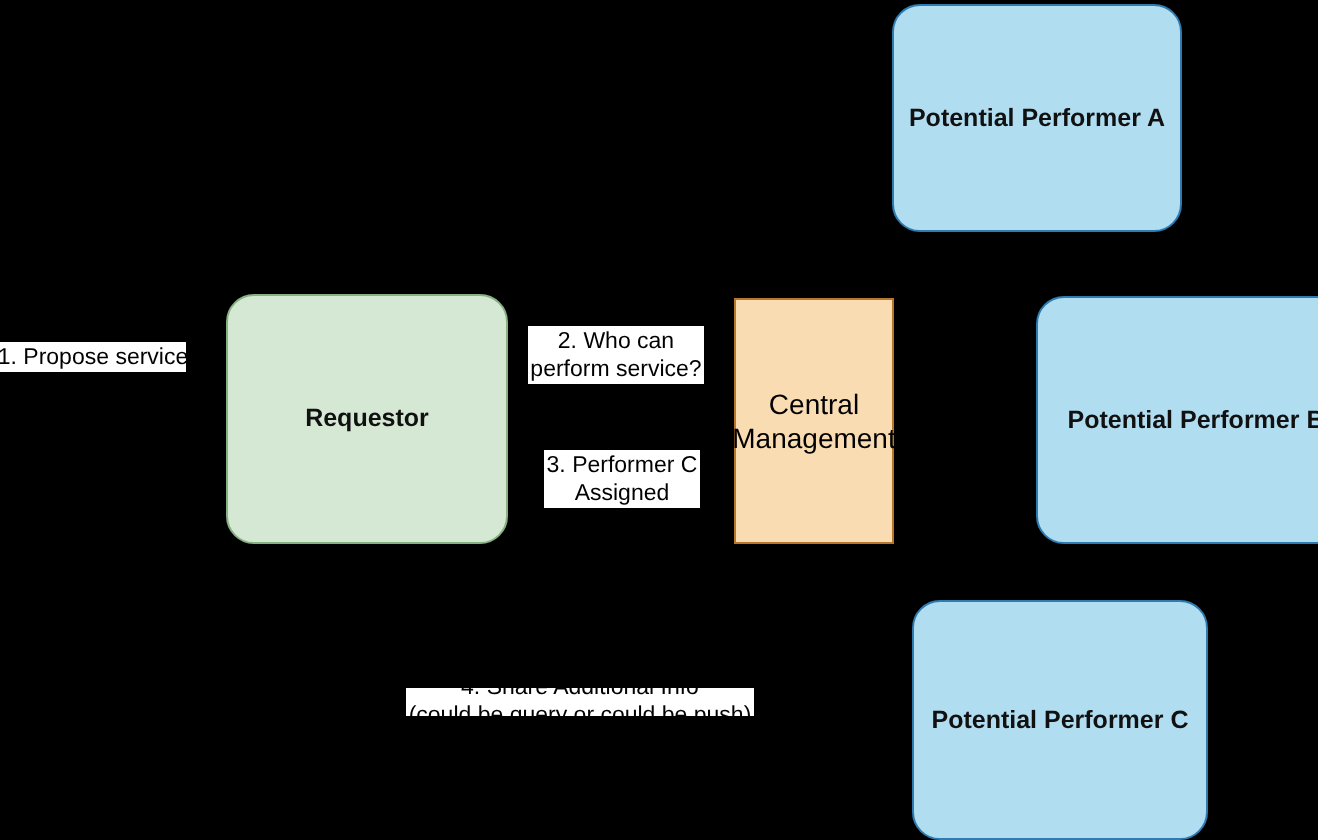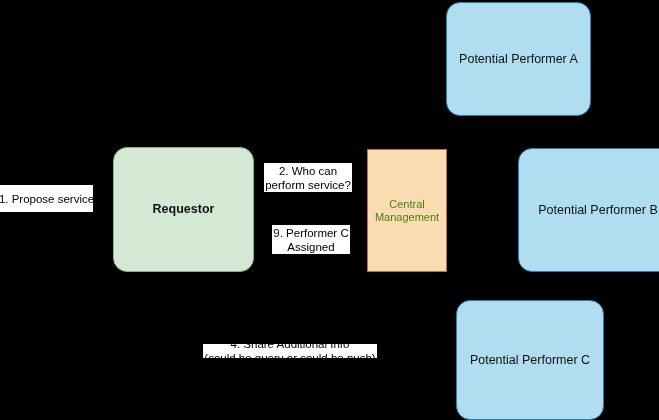--- a/index.html
+++ b/index.html
@@ -37,31 +37,31 @@
     color: #111111;
   }
   .node-central {
     left: 367px;
     top: 149px;
     width: 80px;
     height: 123px;
     background: #fadcb3;
     border: 1.6px solid #b8762a;
     border-radius: 0;
-    font-size: 11px;
+    font-size: 14px;
     font-weight: normal;
-    color: #4d7c0f;
+    color: #000000;
     padding: 0 4px;
   }
   .node-performer {
     background: #b1ddf0;
     border: 1.6px solid #2d7bb0;
     border-radius: 14px;
     font-size: 12.5px;
-    font-weight: normal;
+    font-weight: bold;
     color: #111111;
     padding: 0 6px;
   }
   .node-perf-a { left: 446px; top: 2px;   width: 145px; height: 114px; }
   .node-perf-b { left: 518px; top: 148px; width: 160px; height: 124px; }
   .node-perf-c { left: 456px; top: 300px; width: 148px; height: 120px; }
 
   .edge-label {
     position: absolute;
     box-sizing: border-box;
@@ -69,21 +69,21 @@
     color: #000000;
     font-size: 11.5px;
     line-height: 14px;
     text-align: center;
     white-space: pre;
     display: flex;
     align-items: center;
     justify-content: center;
     padding: 0 1px;
   }
-  .lbl-1 { left: 0px;   top: 185px; width: 93px;  height: 27px; }
+  .lbl-1 { left: 0px;   top: 171px; width: 93px;  height: 15px; }
   .lbl-2 { left: 264px; top: 163px; width: 88px;  height: 29px; }
   .lbl-3 { left: 272px; top: 225px; width: 78px;  height: 29px; }
   .lbl-4 { left: 203px; top: 344px; width: 174px; height: 14px; }
 
   .connector {
     position: absolute;
     pointer-events: none;
   }
 </style>
 </head>
@@ -127,19 +127,19 @@
 
   <div class="node node-performer node-perf-c">
     <span>Potential Performer C</span>
   </div>
 
   <div class="edge-label lbl-1">1. Propose service</div>
 
   <div class="edge-label lbl-2">2. Who can
 perform service?</div>
 
-  <div class="edge-label lbl-3">9. Performer C
+  <div class="edge-label lbl-3">3. Performer C
 Assigned</div>
 
   <div class="edge-label lbl-4">4. Share Additional Info
 (could be query or could be push)</div>
 
 </div>
 
 </body></html>

